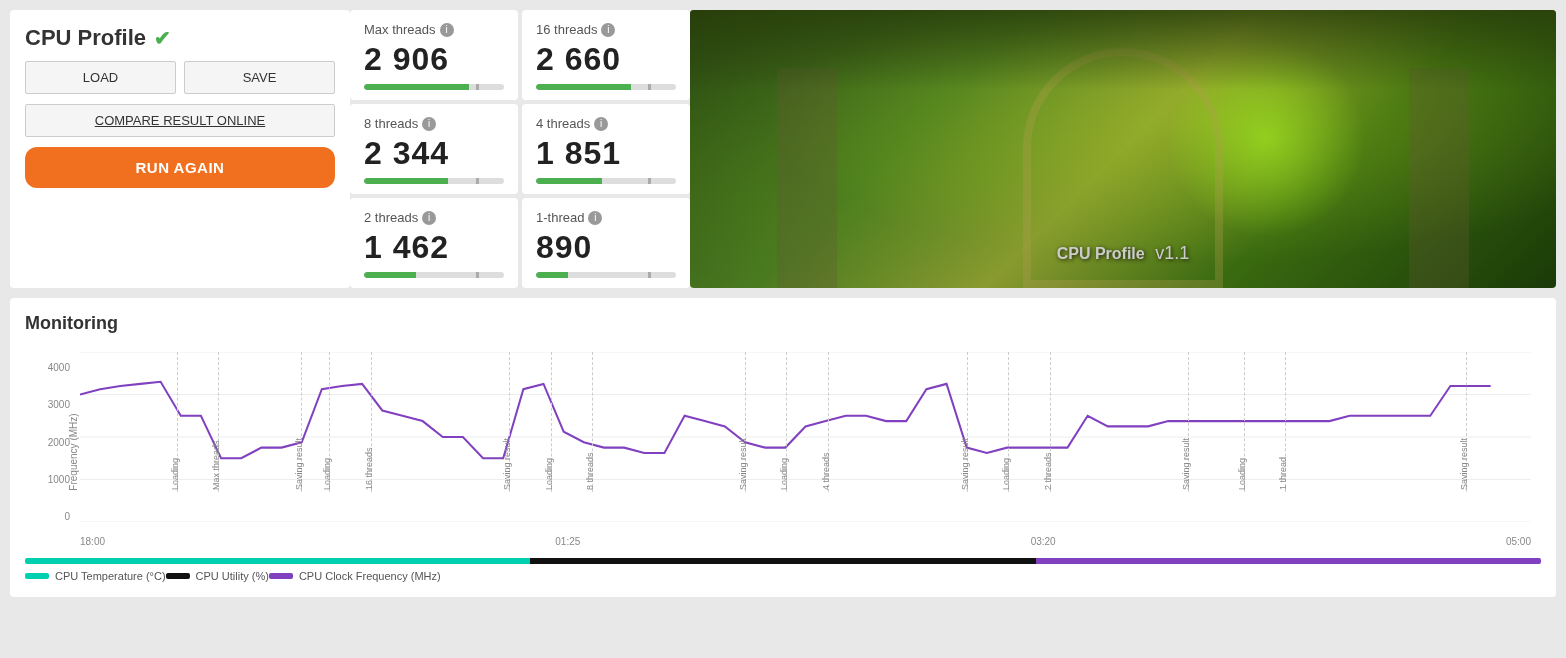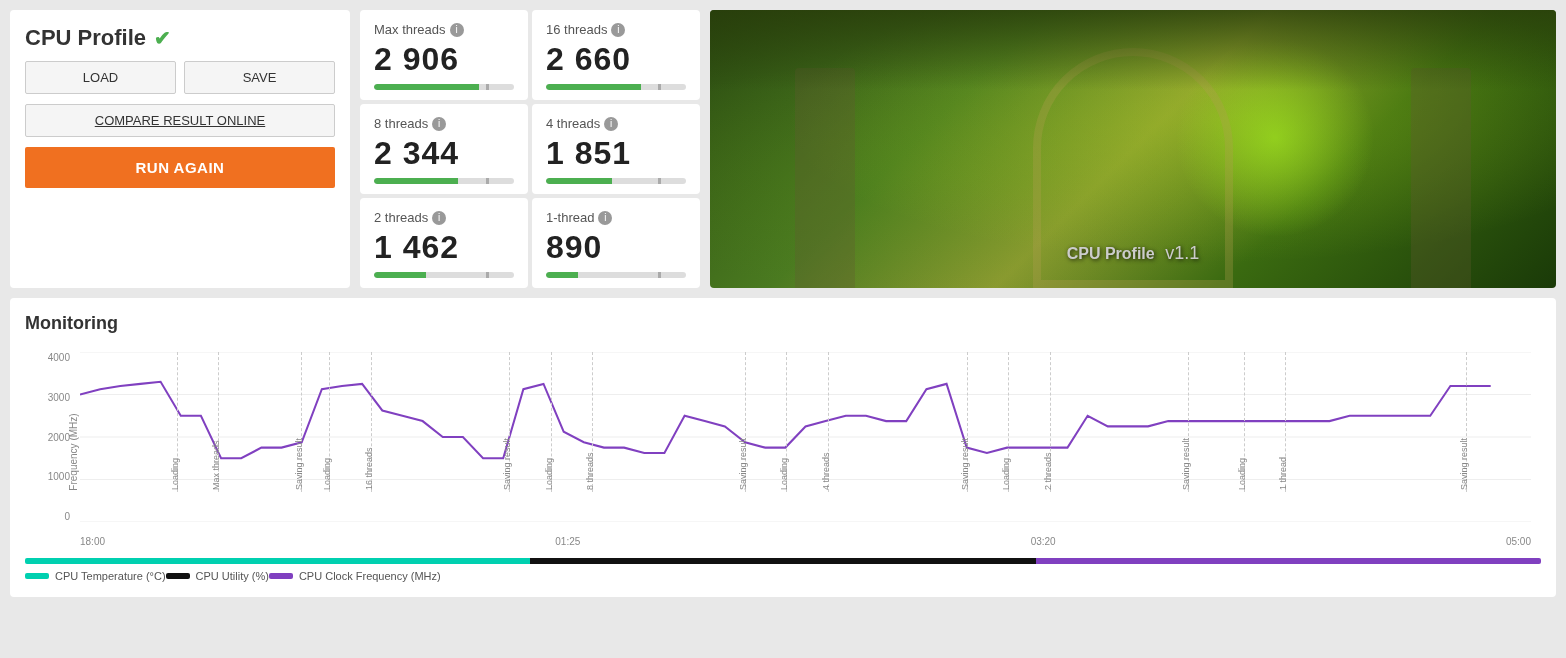--- a/index.html
+++ b/index.html
@@ -1,20 +1,19 @@
 <!DOCTYPE html>
 <html><head>
   <meta charset="utf-8">
   <style>
     * { box-sizing: border-box; margin: 0; padding: 0; }
     body { font-family: Arial, sans-serif; background: #e8e8e8; }
 
     .top-section {
       display: flex;
-      gap: 10px;
       padding: 10px;
       background: #e8e8e8;
     }
 
     
     .left-panel {
       background: #fff;
       border-radius: 4px;
       padding: 15px;
       width: 340px;
@@ -62,21 +61,21 @@
     }
     .btn-run {
       width: 100%;
       padding: 12px 0;
       background: #f07020;
       color: #fff;
       border: none;
       cursor: pointer;
       font-size: 15px;
       font-weight: bold;
-      border-radius: 2px;
+      border-radius: 12px;
       letter-spacing: 0.5px;
     }
 
     
     .score-grid {
       display: grid;
       grid-template-columns: 1fr 1fr;
       gap: 4px;
       width: 340px;
       min-width: 340px;
@@ -184,21 +183,21 @@
       margin-bottom: 18px;
     }
     .chart-area {
       position: relative;
       height: 200px;
       border: none;
     }
     .chart-y-axis {
       position: absolute;
       left: 0;
-      top: 0;
+      top: 10px;
       bottom: 30px;
       width: 50px;
       display: flex;
       flex-direction: column;
       justify-content: space-between;
       align-items: flex-end;
       padding-right: 5px;
     }
     .y-label {
       font-size: 10px;

